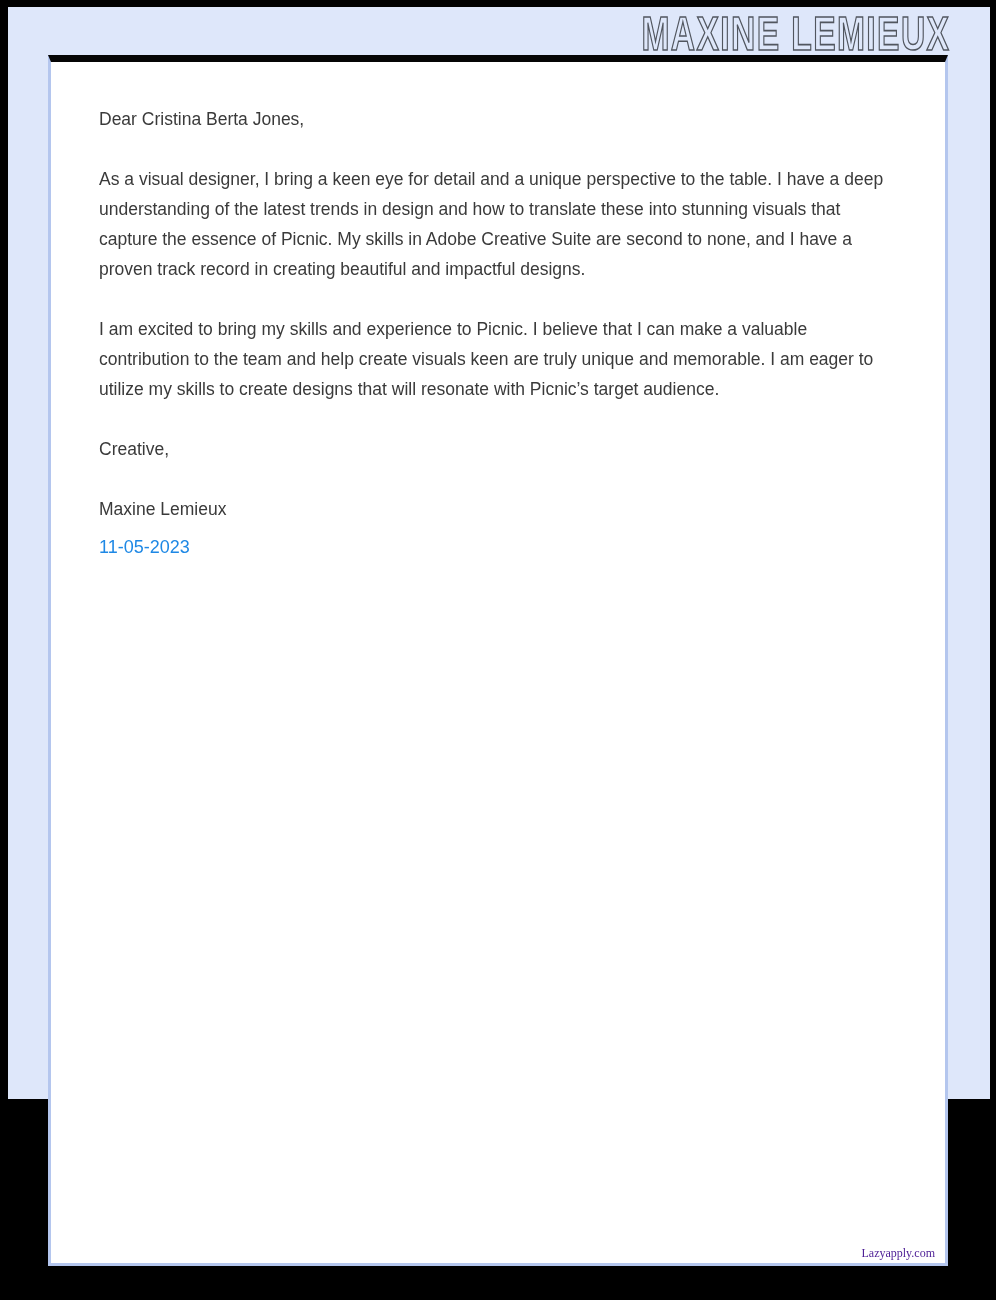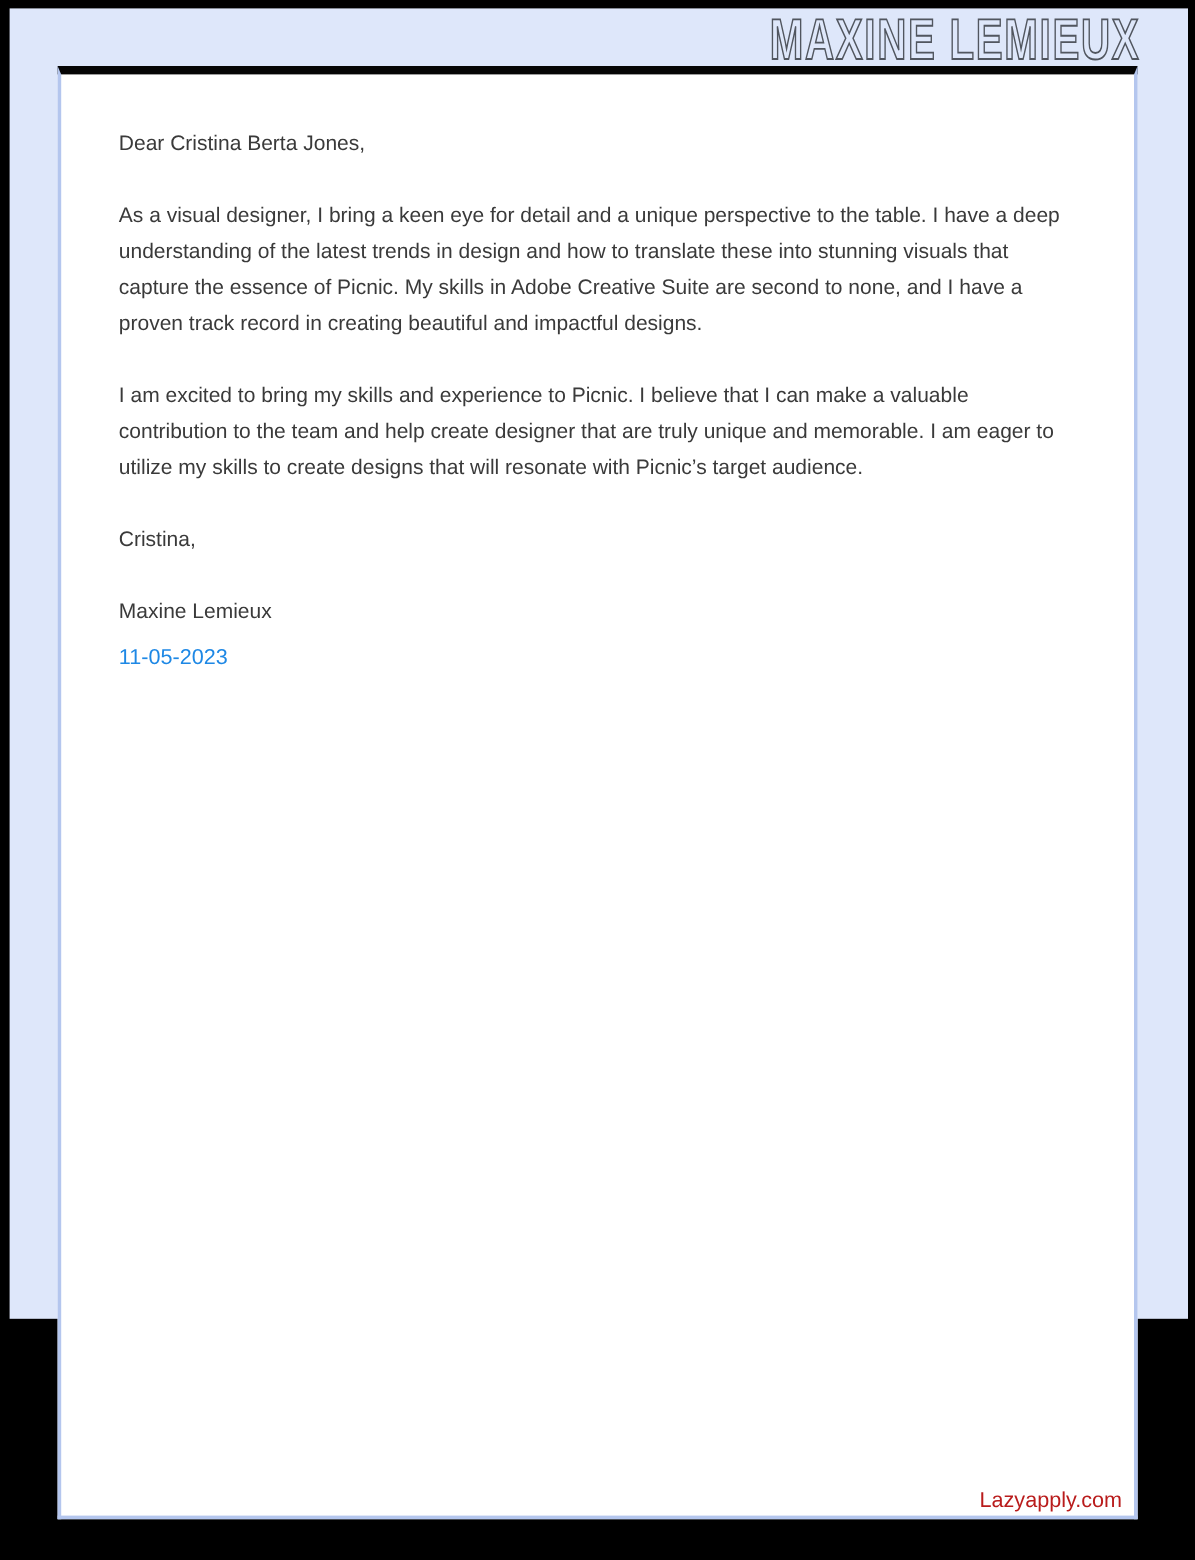--- a/index.html
+++ b/index.html
@@ -61,43 +61,44 @@
     font-size:18px;
     line-height:30px;
     margin-top:8px;
     display:inline-block;
     cursor:pointer;
   }
   .branding{
     position:absolute;
     right:10px;
     bottom:2px;
-    font-size:18px;
-    color:#b91c1c;
+    font-size:12px;
+    color:#4c1d95;
+    font-family:Liberation Serif, serif;
   }
 </style>
 </head>
 <body>
 
 <div class="canvas">
 
   <div class="letterhead">MAXINE LEMIEUX</div>
 
   <div class="panel">
     <div class="panel-content">
 
       <p>Dear Cristina Berta Jones,</p>
 
 
       <p>As a visual designer, I bring a keen eye for detail and a unique perspective to the table. I have a deep understanding of the latest trends in design and how to translate these into stunning visuals that capture the essence of Picnic. My skills in Adobe Creative Suite are second to none, and I have a proven track record in creating beautiful and impactful designs.</p>
 
-      <p>I am excited to bring my skills and experience to Picnic. I believe that I can make a valuable contribution to the team and help create designer that are truly unique and memorable. I am eager to utilize my skills to create designs that will resonate with Picnic’s target audience.</p>
+      <p>I am excited to bring my skills and experience to Picnic. I believe that I can make a valuable contribution to the team and help create visuals keen are truly unique and memorable. I am eager to utilize my skills to create designs that will resonate with Picnic’s target audience.</p>
 
 
-      <p>Cristina,</p>
+      <p>Creative,</p>
 
       <p style="margin-bottom:0;">Maxine Lemieux</p>
 
       <span class="date">11-05-2023</span>
 
     </div>
 
     <div class="branding">Lazyapply.com</div>
   </div>
 

